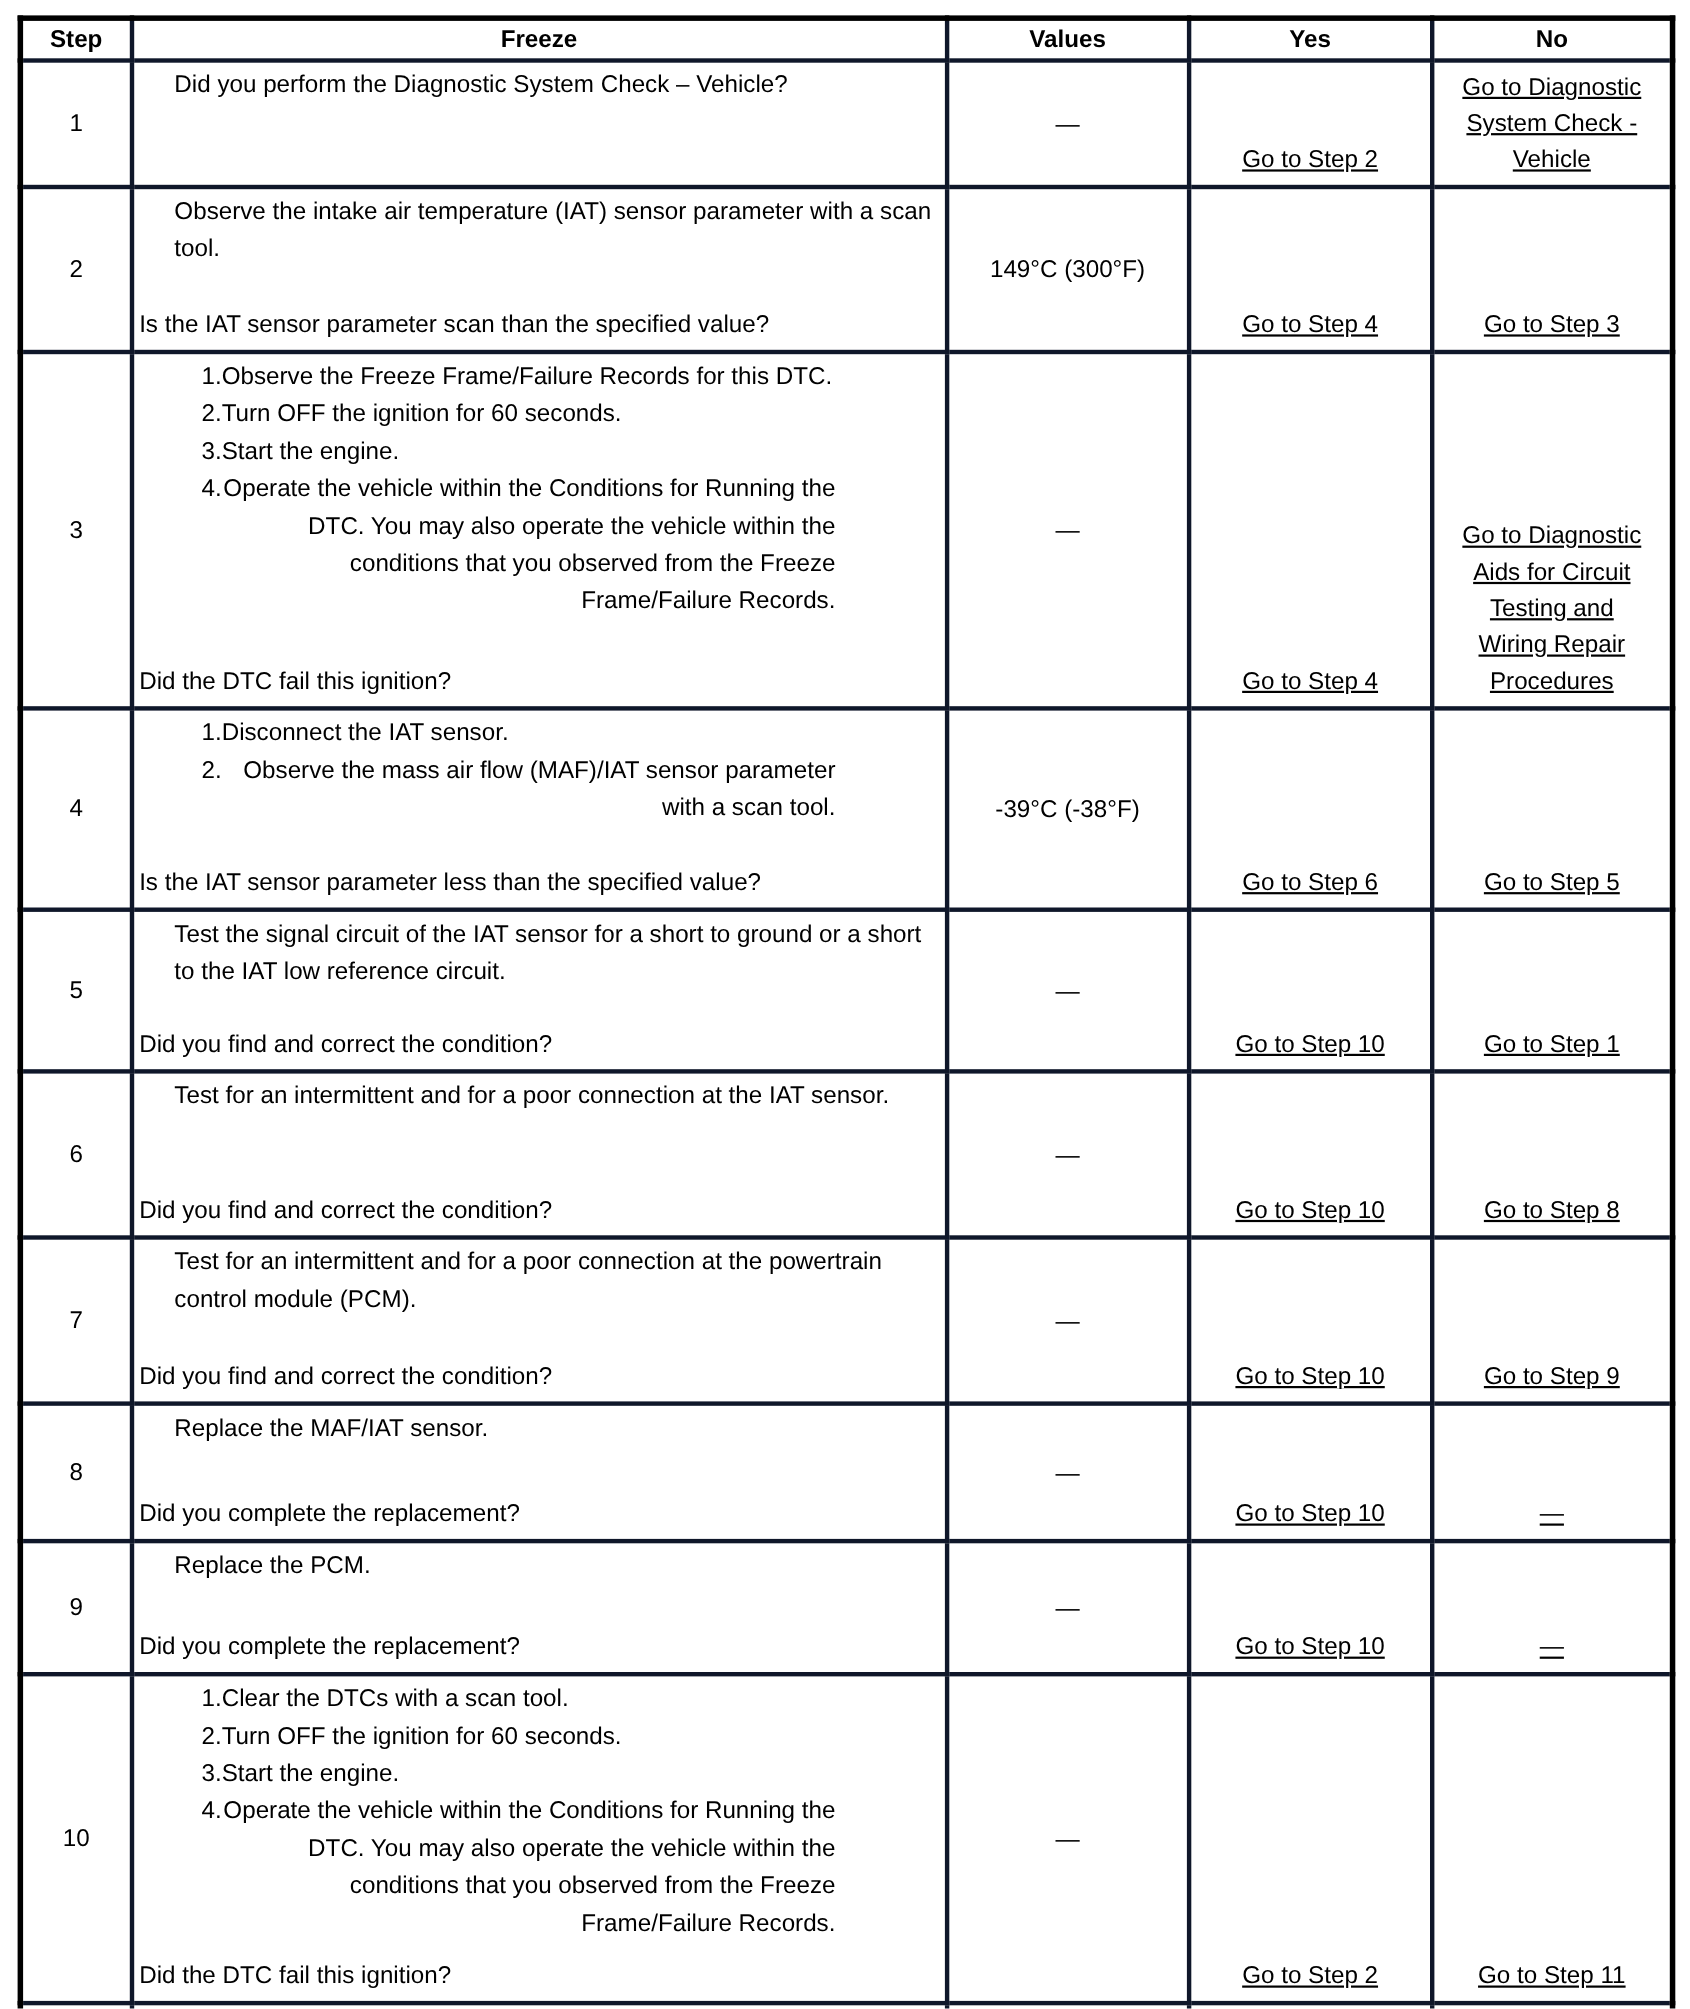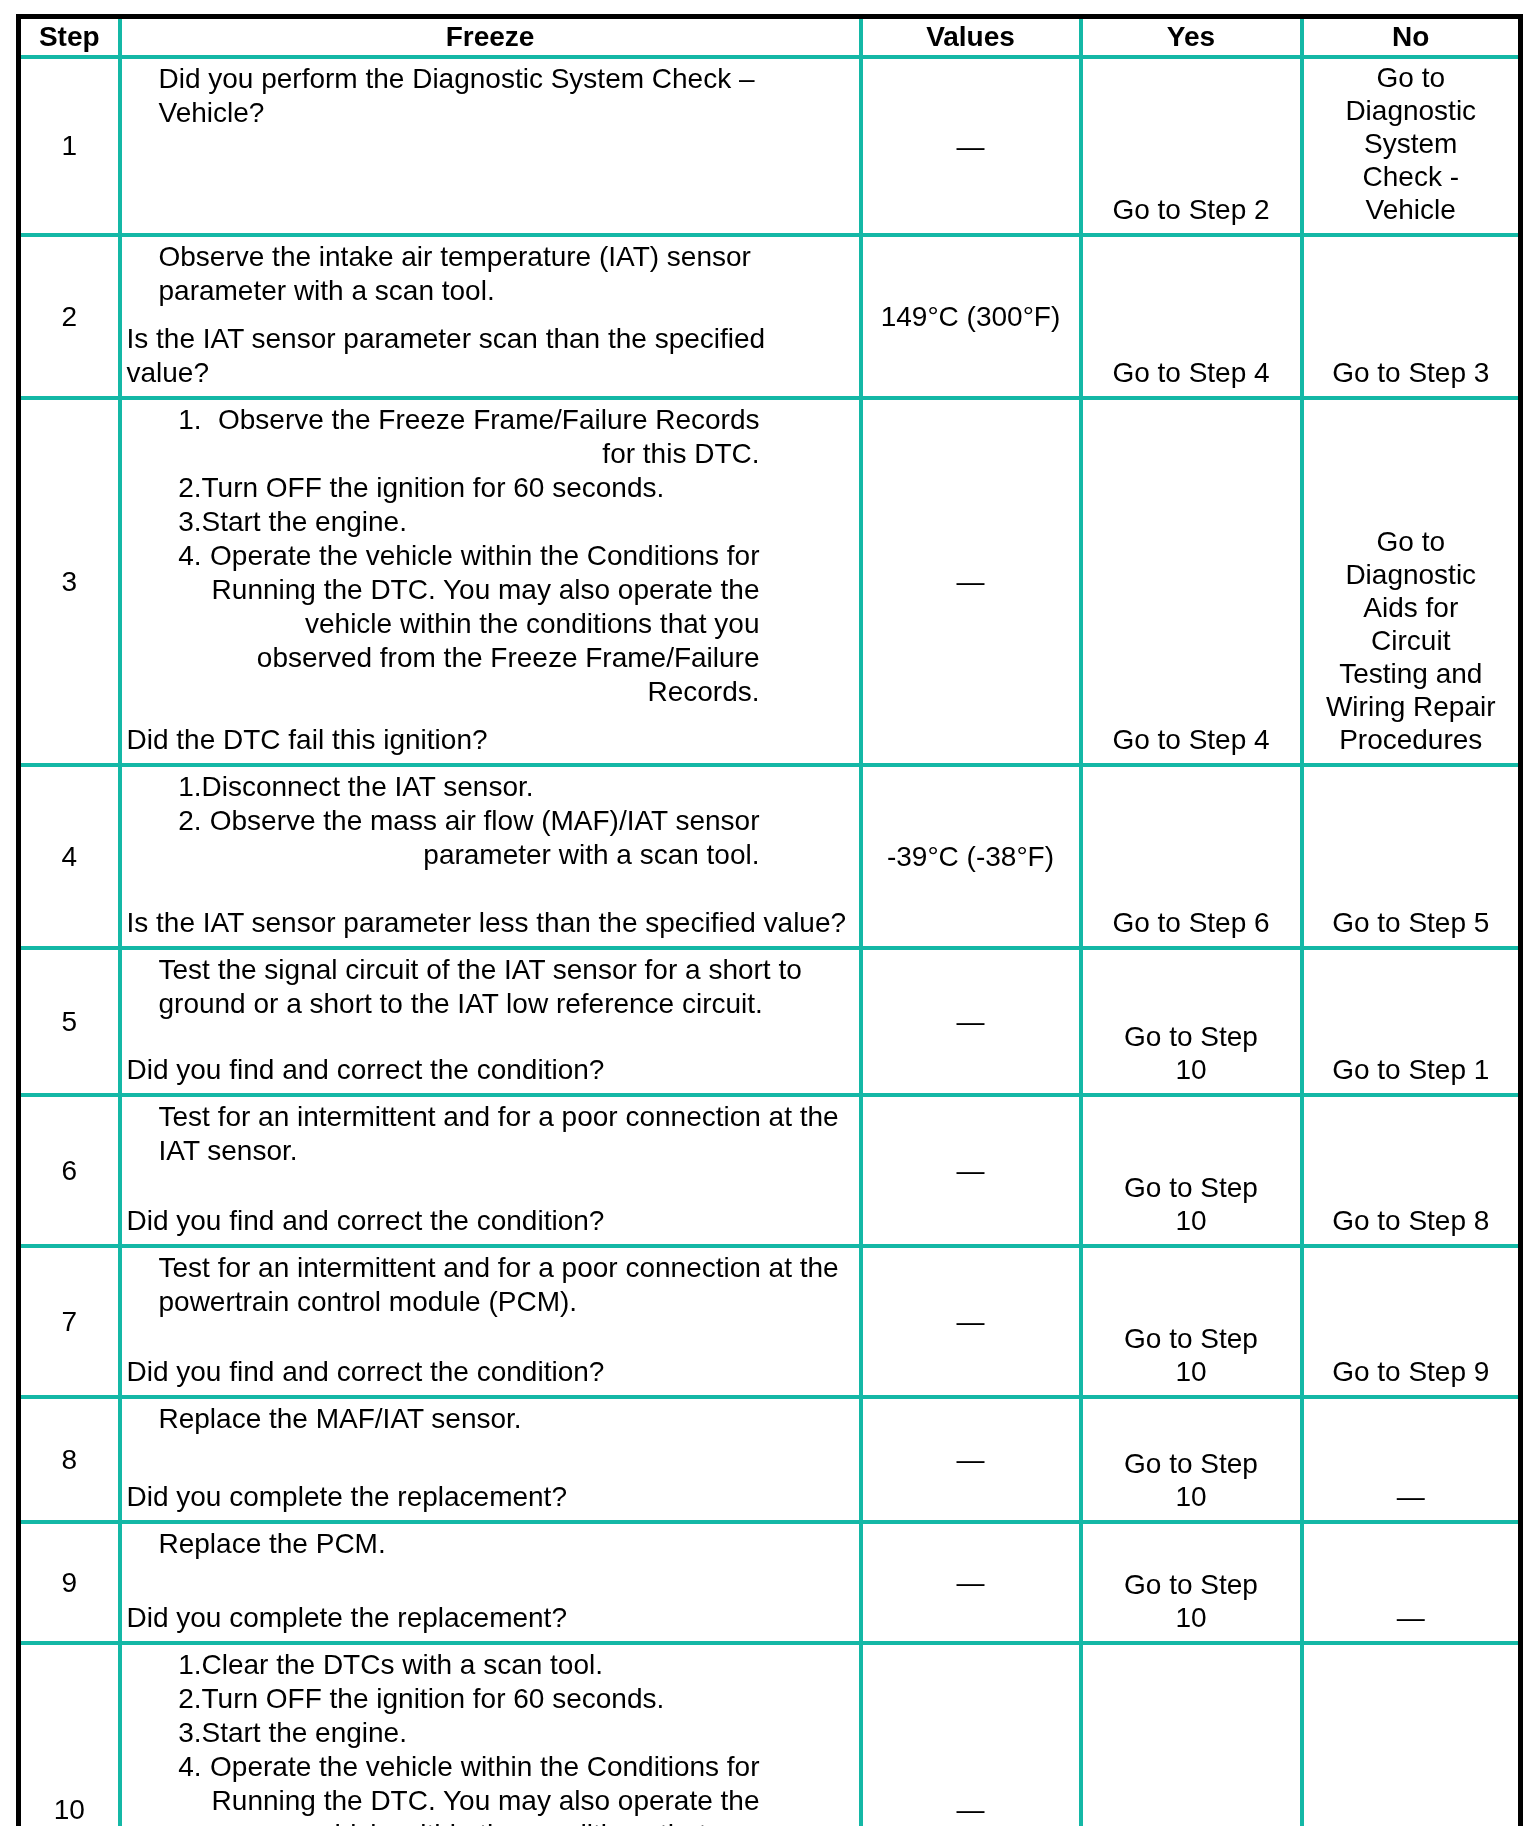--- a/index.html
+++ b/index.html
@@ -16,22 +16,22 @@
     box-sizing: border-box;
     padding: 14px 16px;
   }
   table.diag {
     border-collapse: collapse;
     table-layout: fixed;
     width: 1502px;
     border: 5px solid #000000;
   }
   table.diag th, table.diag td {
-    border: 4px solid #14b8a6;
-    font-size: 28px;
+    border: 4px solid #0f172a;
+    font-size: 22px;
     color: #000000;
     overflow: hidden;
   }
   th.hdr {
     font-weight: bold;
     font-size: 22px;
     text-align: center;
     vertical-align: middle;
     padding: 2px;
   }
@@ -83,20 +83,21 @@
   }
   td.yes-cell, td.no-cell {
     text-align: center;
     vertical-align: bottom;
     padding: 2px 2px 7px 2px;
     line-height: 33px;
   }
   .cell-text {
     max-width: 170px;
     margin: 0 auto;
+    text-decoration: underline;
   }
 </style>
 </head>
 <body>
 
 <div class="page">
 <table class="diag">
   <colgroup>
     <col style="width:101px">
         <col style="width:741px">

